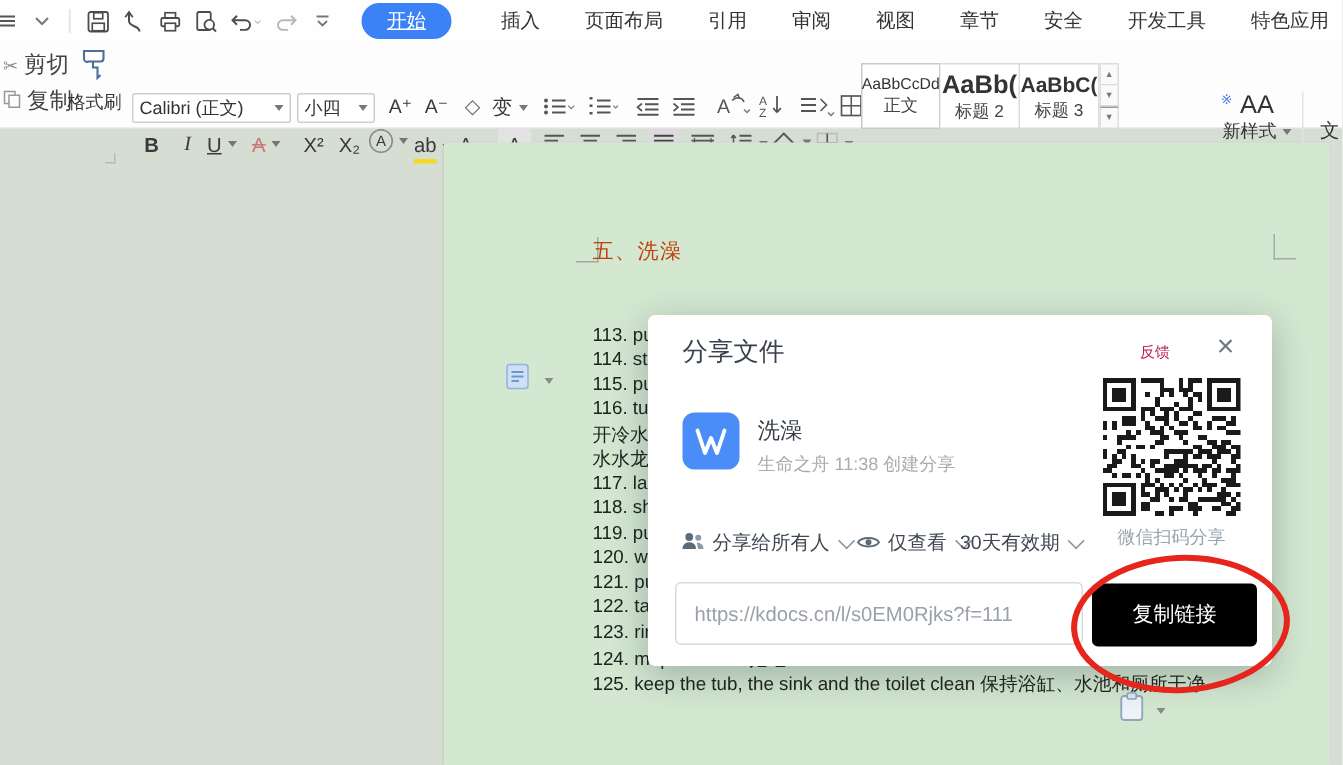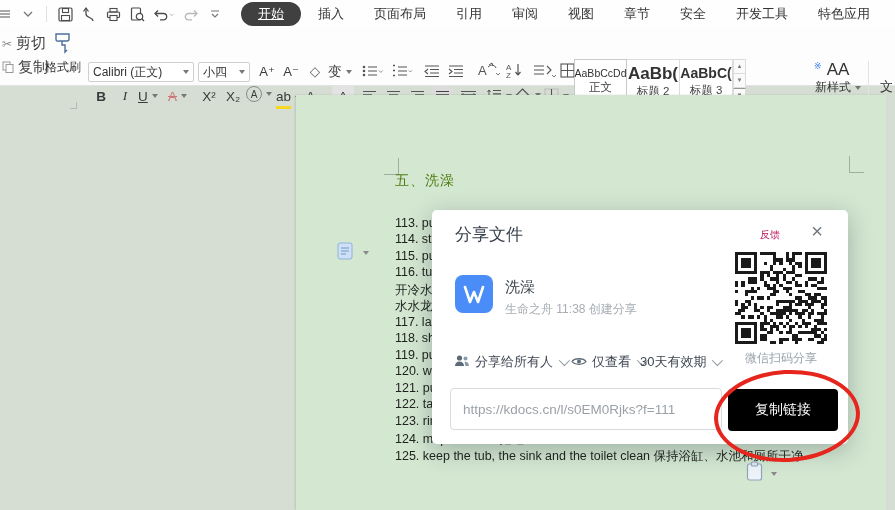--- a/index.html
+++ b/index.html
@@ -6,21 +6,21 @@
   body{font-family:"Liberation Sans","DejaVu Sans",sans-serif;}
   .screen{position:relative;width:895px;height:510px;overflow:hidden;background:#d6ded4;}
   .abs{position:absolute;}
   
   .titlebar{position:absolute;left:0;top:0;width:895px;height:28px;background:#fefefe;border-bottom:1px solid #f0f0f0;display:flex;align-items:center;}
   .qicon{width:24px;height:22px;display:flex;align-items:center;justify-content:center;color:#4c4c4c;flex:0 0 auto;}
   .qicon svg{display:block;}
   .vdiv{width:1px;height:16px;background:#e0e0e0;margin:0 6px;flex:0 0 auto;}
   .tabs{display:flex;align-items:center;gap:0;margin-left:14px;}
   .tab{font-size:13px;color:#333;padding:3px 15px;white-space:nowrap;cursor:default;}
-  .tab.active{background:#404040;color:#fff;border-radius:13px;padding:3px 17px;margin-right:2px;text-decoration:underline;}
+  .tab.active{background:#3b82f6;color:#fff;border-radius:13px;padding:3px 17px;margin-right:18px;text-decoration:underline;}
   
   .ribbon{position:absolute;left:0;top:28px;width:895px;height:57px;background:#fdfdfd;border-bottom:1px solid #e2e2e2;}
   .rbtn{display:inline-flex;align-items:center;justify-content:center;color:#444;font-size:15px;}
   .sel{border:1px solid #cfcfcf;border-radius:2px;background:#fff;display:flex;align-items:center;justify-content:space-between;font-size:12px;color:#333;padding:0 4px;height:20px;box-sizing:border-box;}
   .caret{width:0;height:0;border-left:3.5px solid transparent;border-right:3.5px solid transparent;border-top:4px solid #777;margin-left:4px;flex:0 0 auto;}
   .fmt{font-size:13.5px;color:#3a3a3a;width:22px;height:20px;display:inline-flex;align-items:center;justify-content:center;}
   .corner{width:6px;height:6px;border-right:1px solid #b9b9b9;border-bottom:1px solid #b9b9b9;}
   .stylebox{width:53px;height:44px;border:1px solid #dcdcdc;border-left:none;background:#fff;box-sizing:border-box;display:flex;flex-direction:column;align-items:center;justify-content:center;color:#333;}
   .stylebox:first-child{border-left:1px solid #c9c9c9;border-color:#c9c9c9;}
   .stylebox .nm{font-size:11.5px;color:#444;margin-top:1px;}
@@ -256,21 +256,21 @@
       </span>
     <span class="abs" style="left:544px;top:60px;display:flex;align-items:center">
         <svg width="15" height="15">
           <rect x="1" y="1" width="13" height="13" fill="none" stroke="#bbb" stroke-width="1"></rect>
           <path d="M1 7.5h13M7.5 1v13" stroke="#555" stroke-width="1.1"></path>
         </svg>
         <span class="caret"></span>
       </span>
     <div class="corner abs" style="left:566px;top:74px"></div>
 
-    <div class="abs" style="left:574px;top:31px;display:flex">
+    <div class="abs" style="left:574px;top:14px;display:flex">
       <div class="stylebox">
         <span style="font-size:10.5px">AaBbCcDd</span>
         <span class="nm">正文</span>
       </div>
       <div class="stylebox">
         <span style="font-size:17px;font-weight:bold;line-height:19px">AaBb(</span>
         <span class="nm">标题 2</span>
       </div>
       <div class="stylebox">
         <span style="font-size:14px;font-weight:bold;line-height:18px">AaBbC(</span>
@@ -292,21 +292,21 @@
     <div class="corner abs" style="left:858px;top:74px"></div>
     <div class="abs" style="left:868px;top:33px;width:1px;height:42px;background:#e4e4e4"></div>
     <div class="abs" style="left:880px;top:50px;font-size:13px;color:#333">文</div>
   </div>
 
   <div class="page"></div>
 
   <div class="cropmark" style="left:384px;top:158px;border-right:1px solid #9fae9f;border-bottom:1px solid #9fae9f"></div>
   <div class="cropmark" style="left:849px;top:156px;border-left:1px solid #9fae9f;border-bottom:1px solid #9fae9f"></div>
 
-  <div class="docline serif" style="top:172px;font-size:14px;color:#4d7c0f;letter-spacing:1px">五、洗澡</div>
+  <div class="docline serif" style="top:159px;font-size:14px;color:#c2410c;letter-spacing:1px">五、洗澡</div>
 
   <div class="docline" style="top:215.5px">113. pu</div>
   <div class="docline" style="top:232px">114. st</div>
   <div class="docline" style="top:248.5px">115. pu</div>
   <div class="docline" style="top:265px">116. tu</div>
   <div class="docline serif" style="top:281.5px">开冷水</div>
   <div class="docline serif" style="top:298px">水水龙</div>
   <div class="docline" style="top:314.5px">117. la</div>
   <div class="docline" style="top:331px">118. sh</div>
   <div class="docline" style="top:347.5px">119. pu</div>

